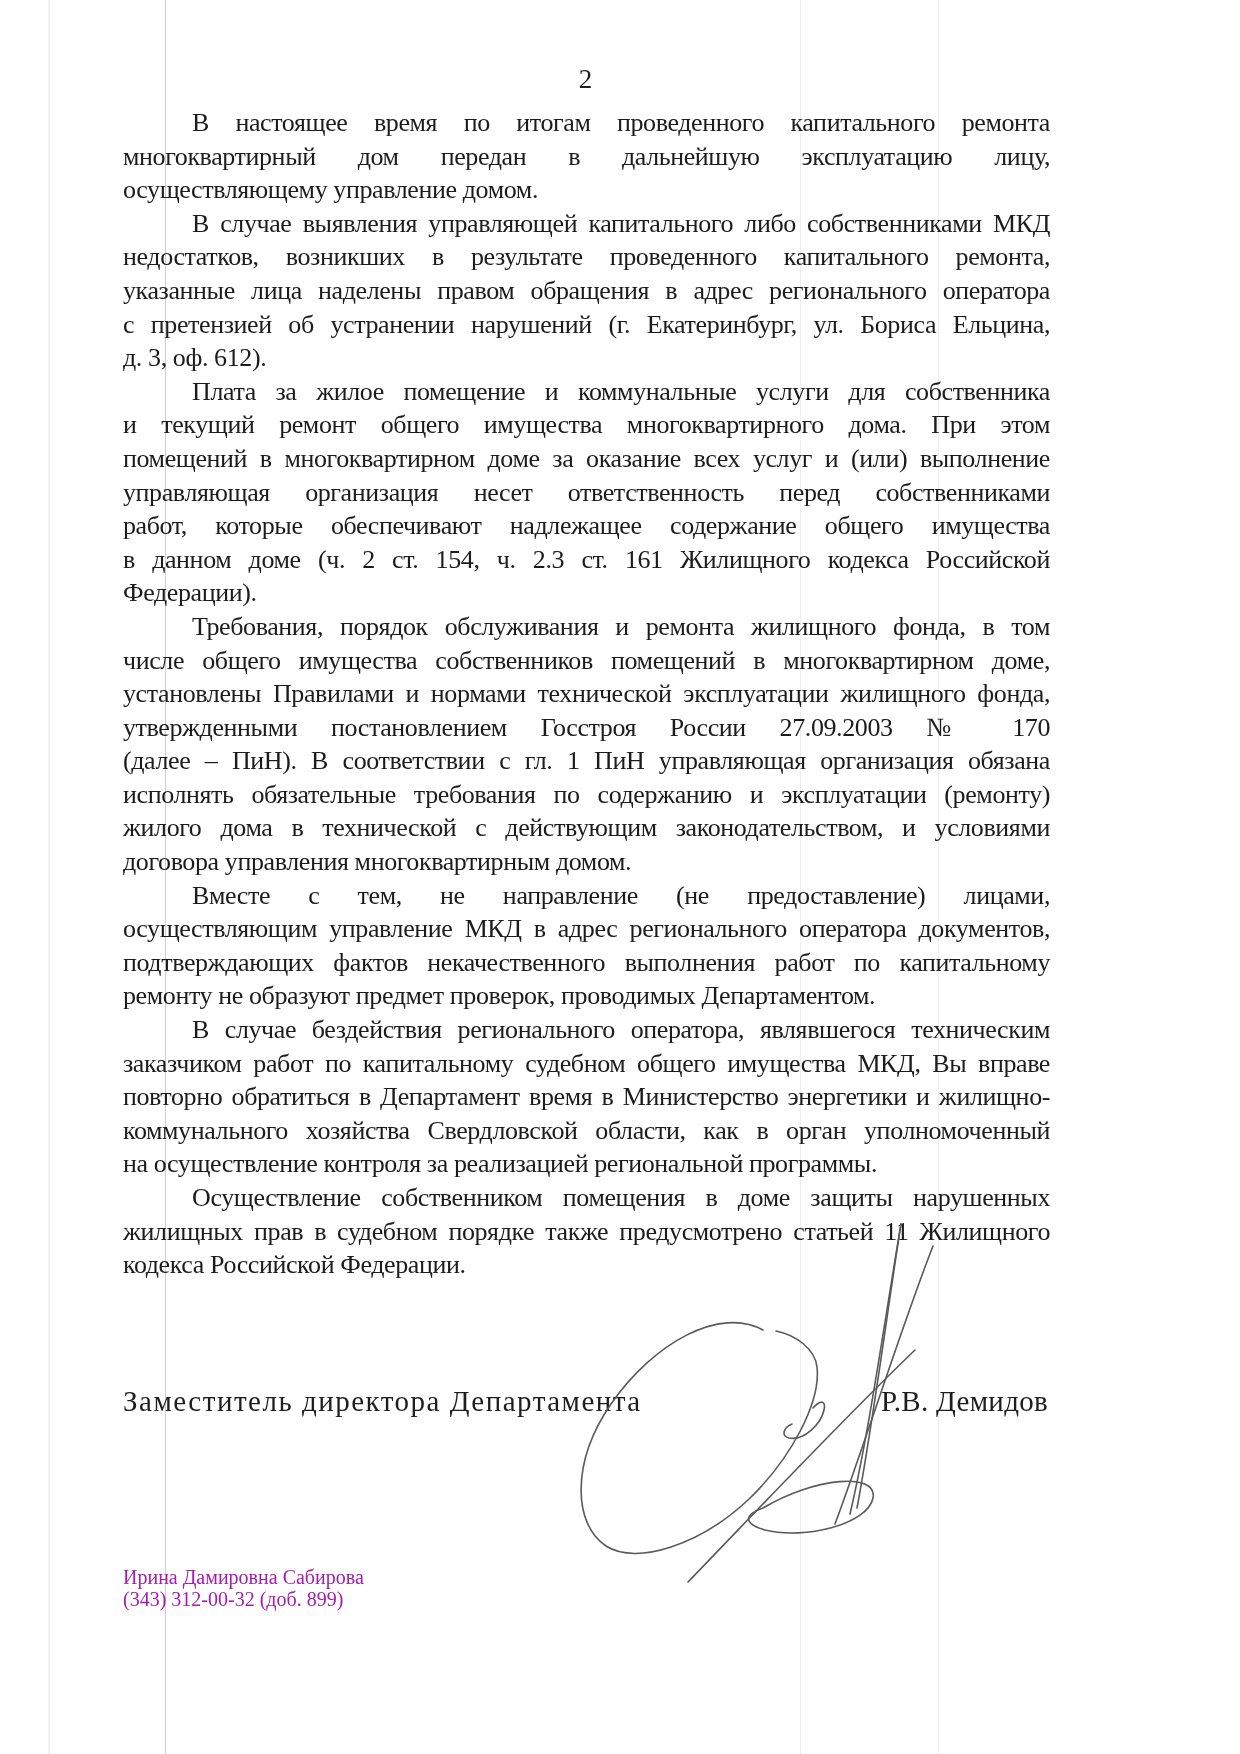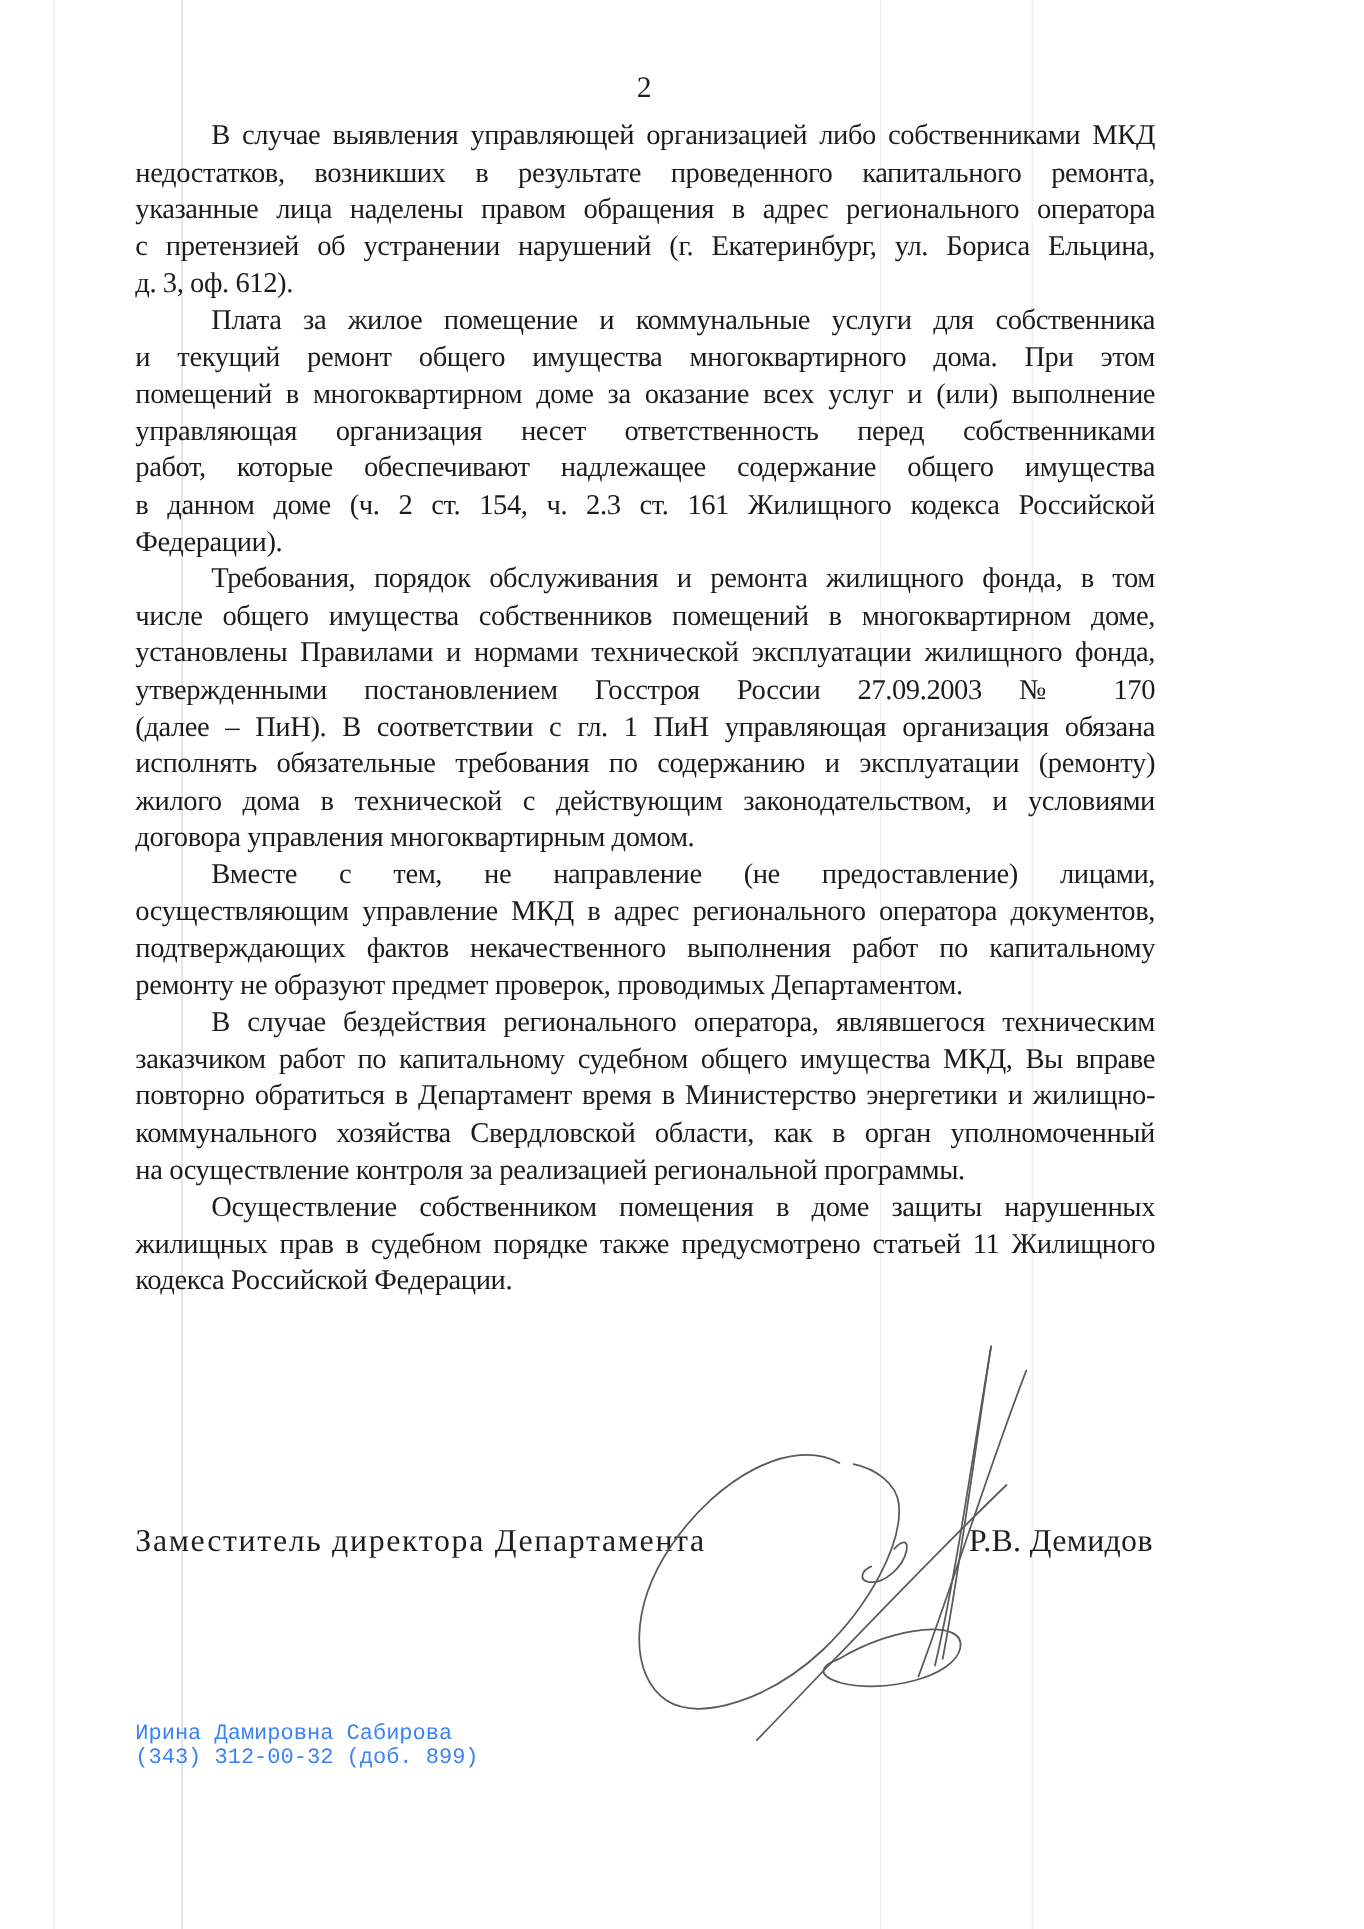--- a/index.html
+++ b/index.html
@@ -66,41 +66,45 @@
     stroke-width: 1.6;
     stroke-linecap: round;
     stroke-linejoin: round;
   }
 
   .executor {
     position: absolute;
     left: 123px; top: 1566px;
     font-size: 20px;
     line-height: 22px;
-    color: #3b82f6;
-    font-family: Liberation Mono, monospace;
+    color: #a21caf;
   }
 </style>
 </head>
 <body>
 
 <div class="page">
 
   <div class="scanline l1"></div>
   <div class="scanline l2"></div>
   <div class="scanline l3"></div>
   <div class="scanline l4"></div>
 
   <div class="page-number">2</div>
 
   <div class="letter-body">
 
+    <div class="para">
+      <div class="line first">В настоящее время по итогам проведенного капитального ремонта</div>
+      <div class="line">многоквартирный дом передан в дальнейшую эксплуатацию лицу,</div>
+      <div class="line last">осуществляющему управление домом.</div>
+    </div>
 
     <div class="para">
-      <div class="line first">В случае выявления управляющей организацией либо собственниками МКД</div>
+      <div class="line first">В случае выявления управляющей капитального либо собственниками МКД</div>
       <div class="line">недостатков, возникших в результате проведенного капитального ремонта,</div>
       <div class="line">указанные лица наделены правом обращения в адрес регионального оператора</div>
       <div class="line">с претензией об устранении нарушений (г. Екатеринбург, ул. Бориса Ельцина,</div>
       <div class="line last">д. 3, оф. 612).</div>
     </div>
 
     <div class="para">
       <div class="line first">Плата за жилое помещение и коммунальные услуги для собственника</div>
       <div class="line">и текущий ремонт общего имущества многоквартирного дома. При этом</div>
       <div class="line">помещений в многоквартирном доме за оказание всех услуг и (или) выполнение</div>

